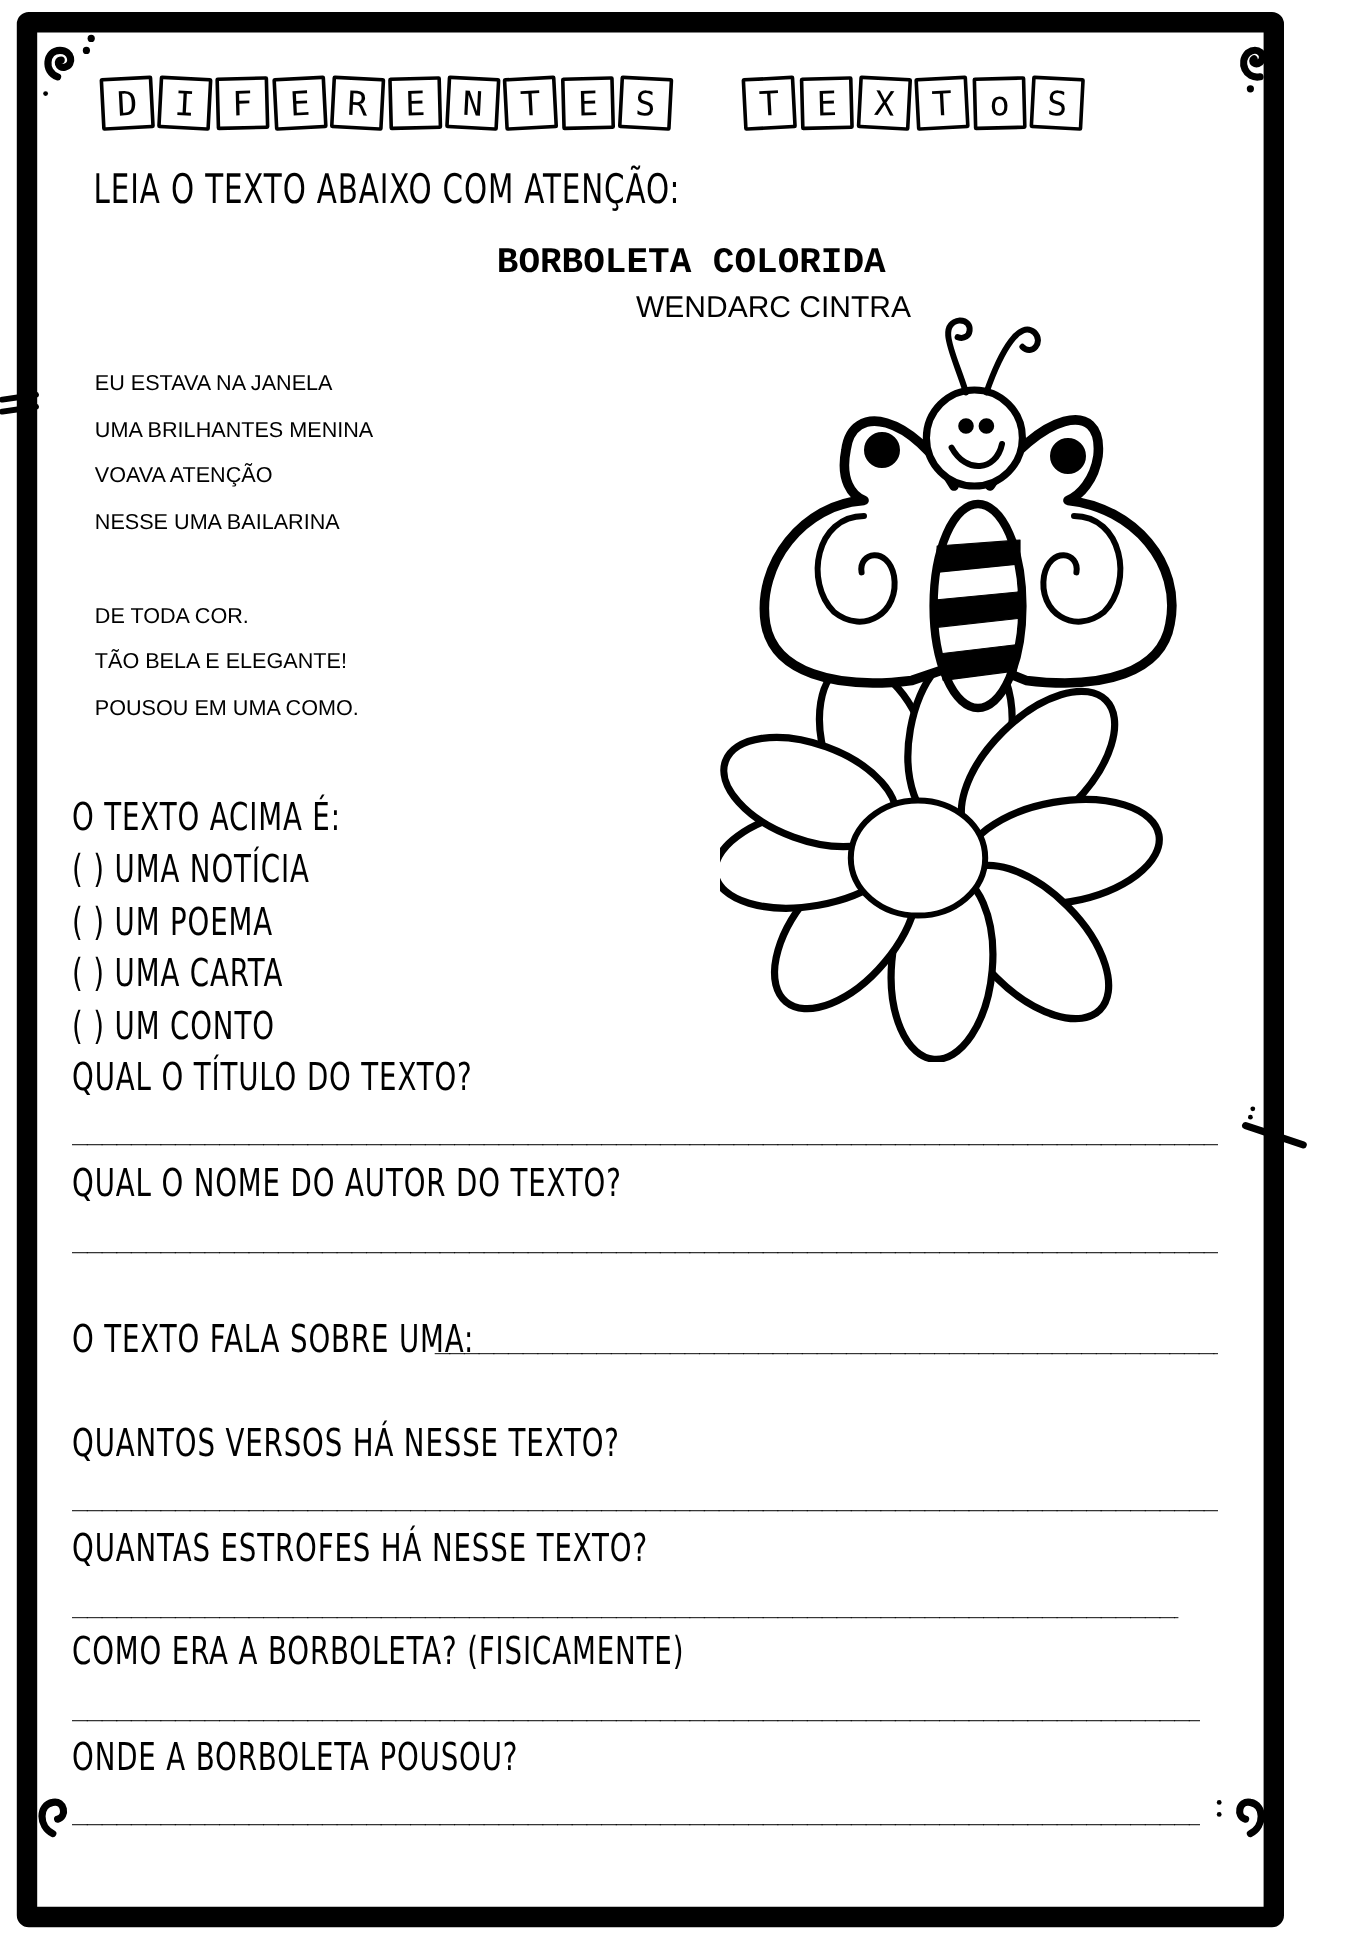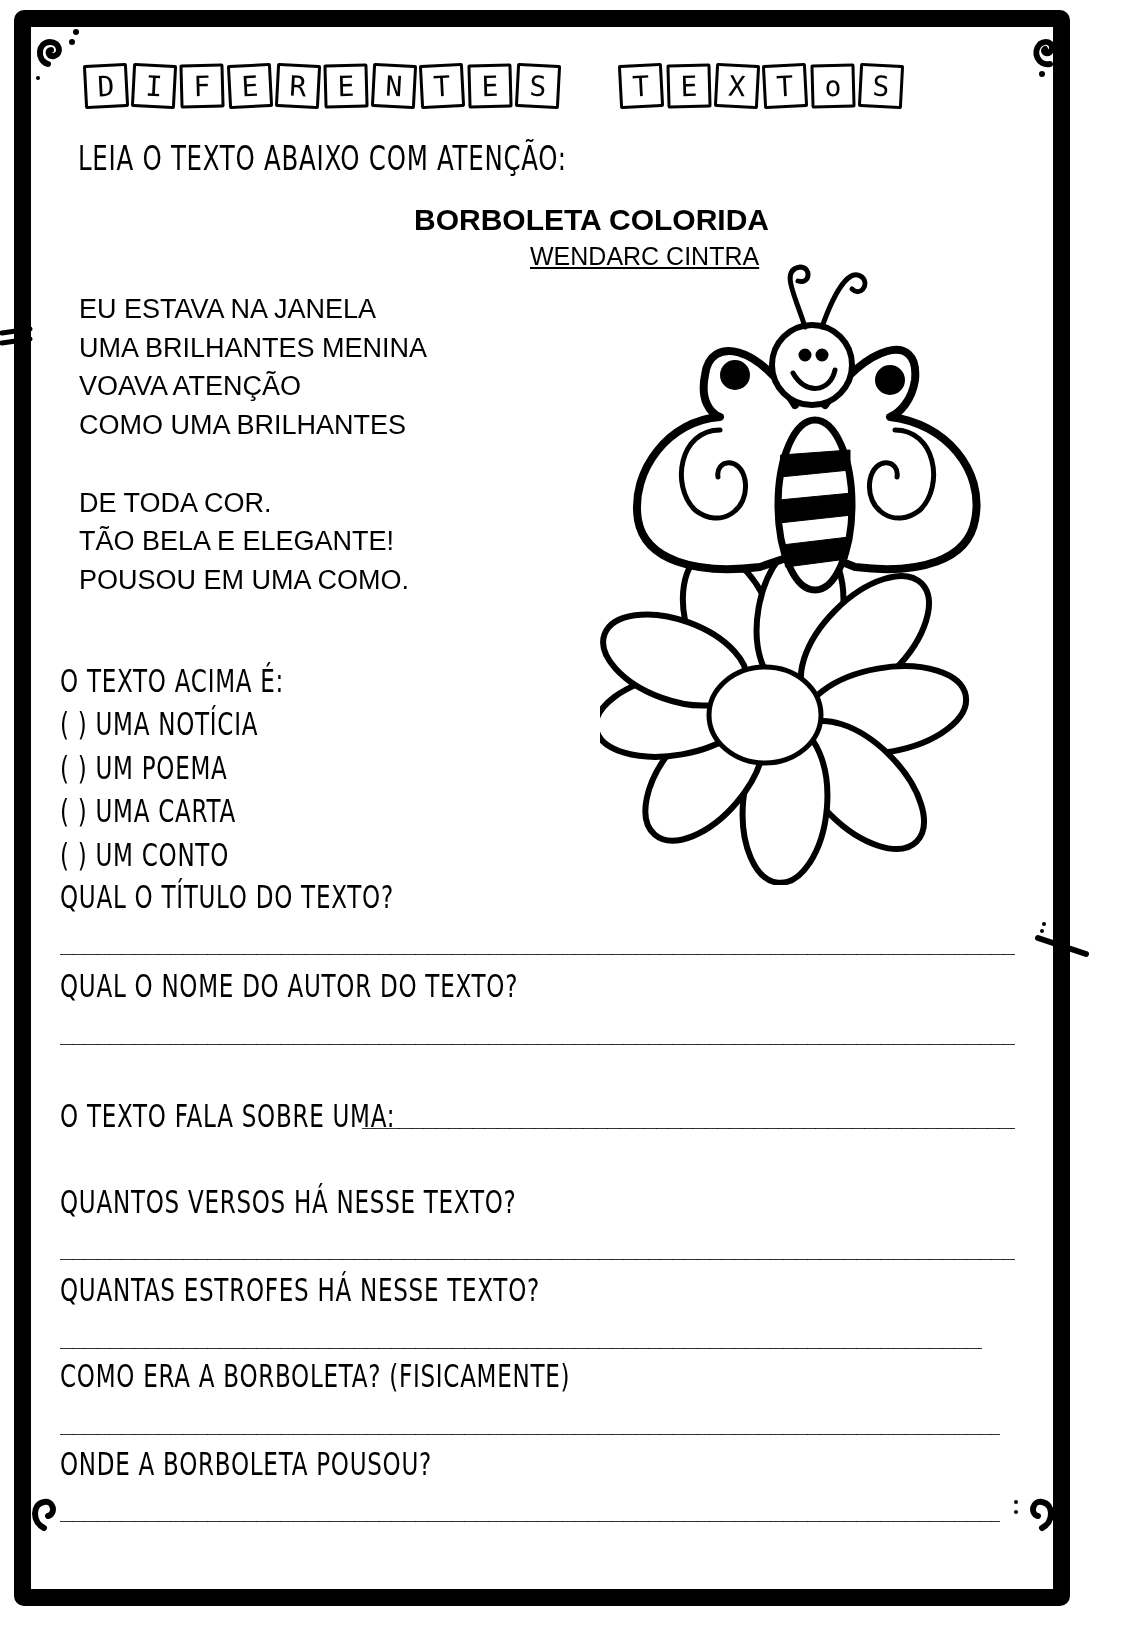--- a/index.html
+++ b/index.html
@@ -7,23 +7,23 @@
   .frame { position:absolute; left:14px; top:10px; width:1056px; height:1596px; box-sizing:border-box; border:17px solid #000; border-radius:10px; }
   .abs { position:absolute; }
   .title-row { position:absolute; top:58px; left:84px; height:56px; display:flex; align-items:center; }
   .tile { width:44px; height:44px; border:3px solid #000; border-radius:2px; box-sizing:border-box; display:flex; align-items:center; justify-content:center; font-family:"DejaVu Sans Mono", monospace; font-size:28px; margin-right:4px; background:#fff; }
   .tile.r1 { transform:rotate(-3deg); }
   .tile.r2 { transform:rotate(3deg); }
   .tile.r3 { transform:rotate(-1.5deg); }
   .gap { width:55px; }
   .hand { font-family:"DejaVu Sans", sans-serif; font-weight:normal; transform:scaleX(0.72); transform-origin:left center; white-space:nowrap; letter-spacing:1px; }
   .instr { top:138px; left:78px; font-size:34px; }
-  .poem-title { top:203px; left:414px; font-size:30px; font-weight:bold; white-space:nowrap; font-family:Liberation Sans, sans-serif; }
-  .poem-author { top:242px; left:530px; font-size:25px; white-space:nowrap;text-decoration:underline; }
-  .poem { top:290px; left:79px; font-size:27px; line-height:38.7px; white-space:nowrap; }
+  .poem-title { top:203px; left:414px; font-size:30px; font-weight:bold; white-space:nowrap; font-family:Liberation Mono, monospace; }
+  .poem-author { top:242px; left:530px; font-size:25px; white-space:nowrap; }
+  .poem { top:300px; left:79px; font-size:18px; line-height:38.7px; white-space:nowrap; }
   .poem .blank { height:38.7px; }
   .q { left:60px; font-size:32px; }
   .dash { font-family:"DejaVu Sans Mono", monospace; font-size:22px; letter-spacing:-1px; white-space:nowrap; overflow:hidden; left:60px; }
   .deco { position:absolute; }
 </style>
 </head>
 <body>
 
 <div class="frame"></div>
 
@@ -77,21 +77,21 @@
 
 <div class="abs hand instr">LEIA O TEXTO ABAIXO COM ATENÇÃO:</div>
 
 <div class="abs poem-title">BORBOLETA COLORIDA</div>
 <div class="abs poem-author">WENDARC CINTRA</div>
 
 <div class="abs poem">
   <div>EU ESTAVA NA JANELA</div>
   <div>UMA BRILHANTES MENINA</div>
   <div>VOAVA ATENÇÃO</div>
-  <div>COMO UMA BRILHANTES</div>
+  <div>NESSE UMA BAILARINA</div>
   <div class="blank"></div>
   <div>DE TODA COR.</div>
   <div>TÃO BELA E ELEGANTE!</div>
   <div>POUSOU EM UMA COMO.</div>
 </div>
 
 <svg class="abs" style="left:600px;top:255px" width="420" height="630" viewBox="0 0 420 630">
   <g fill="none" stroke="#000" stroke-width="6" stroke-linecap="round" stroke-linejoin="round">
 
     <g>

